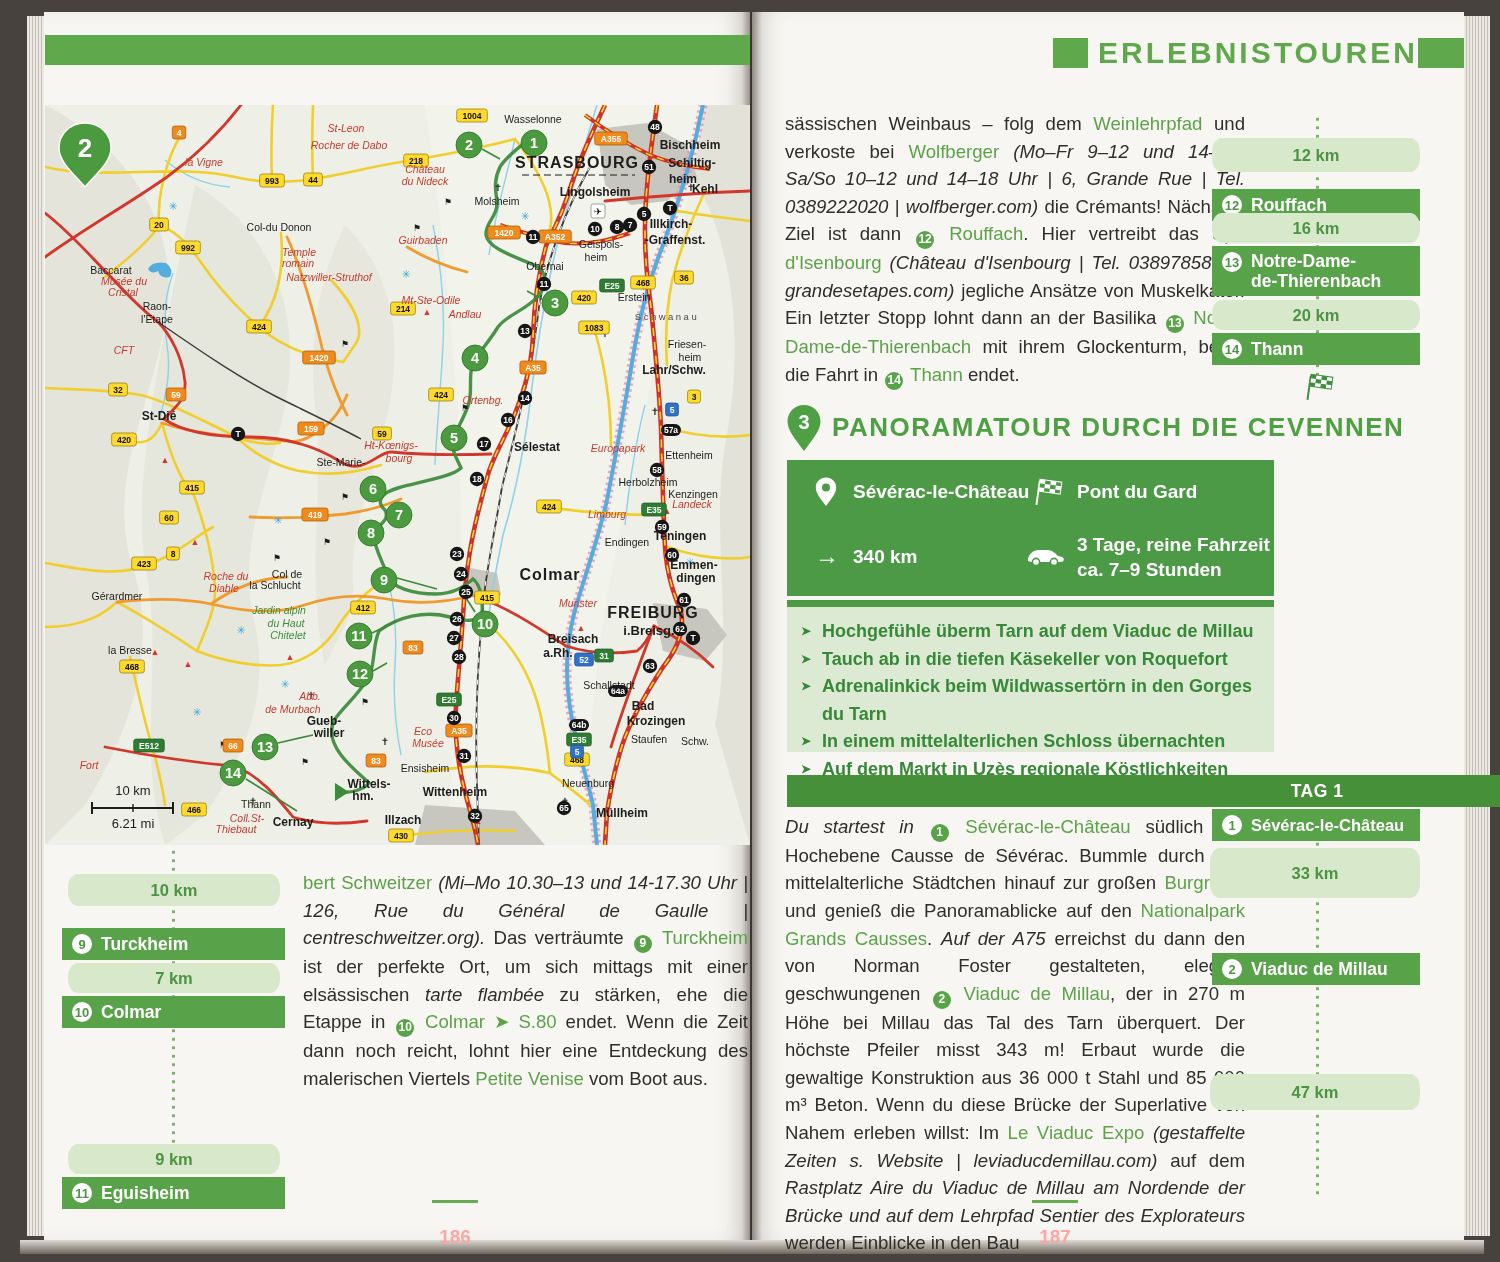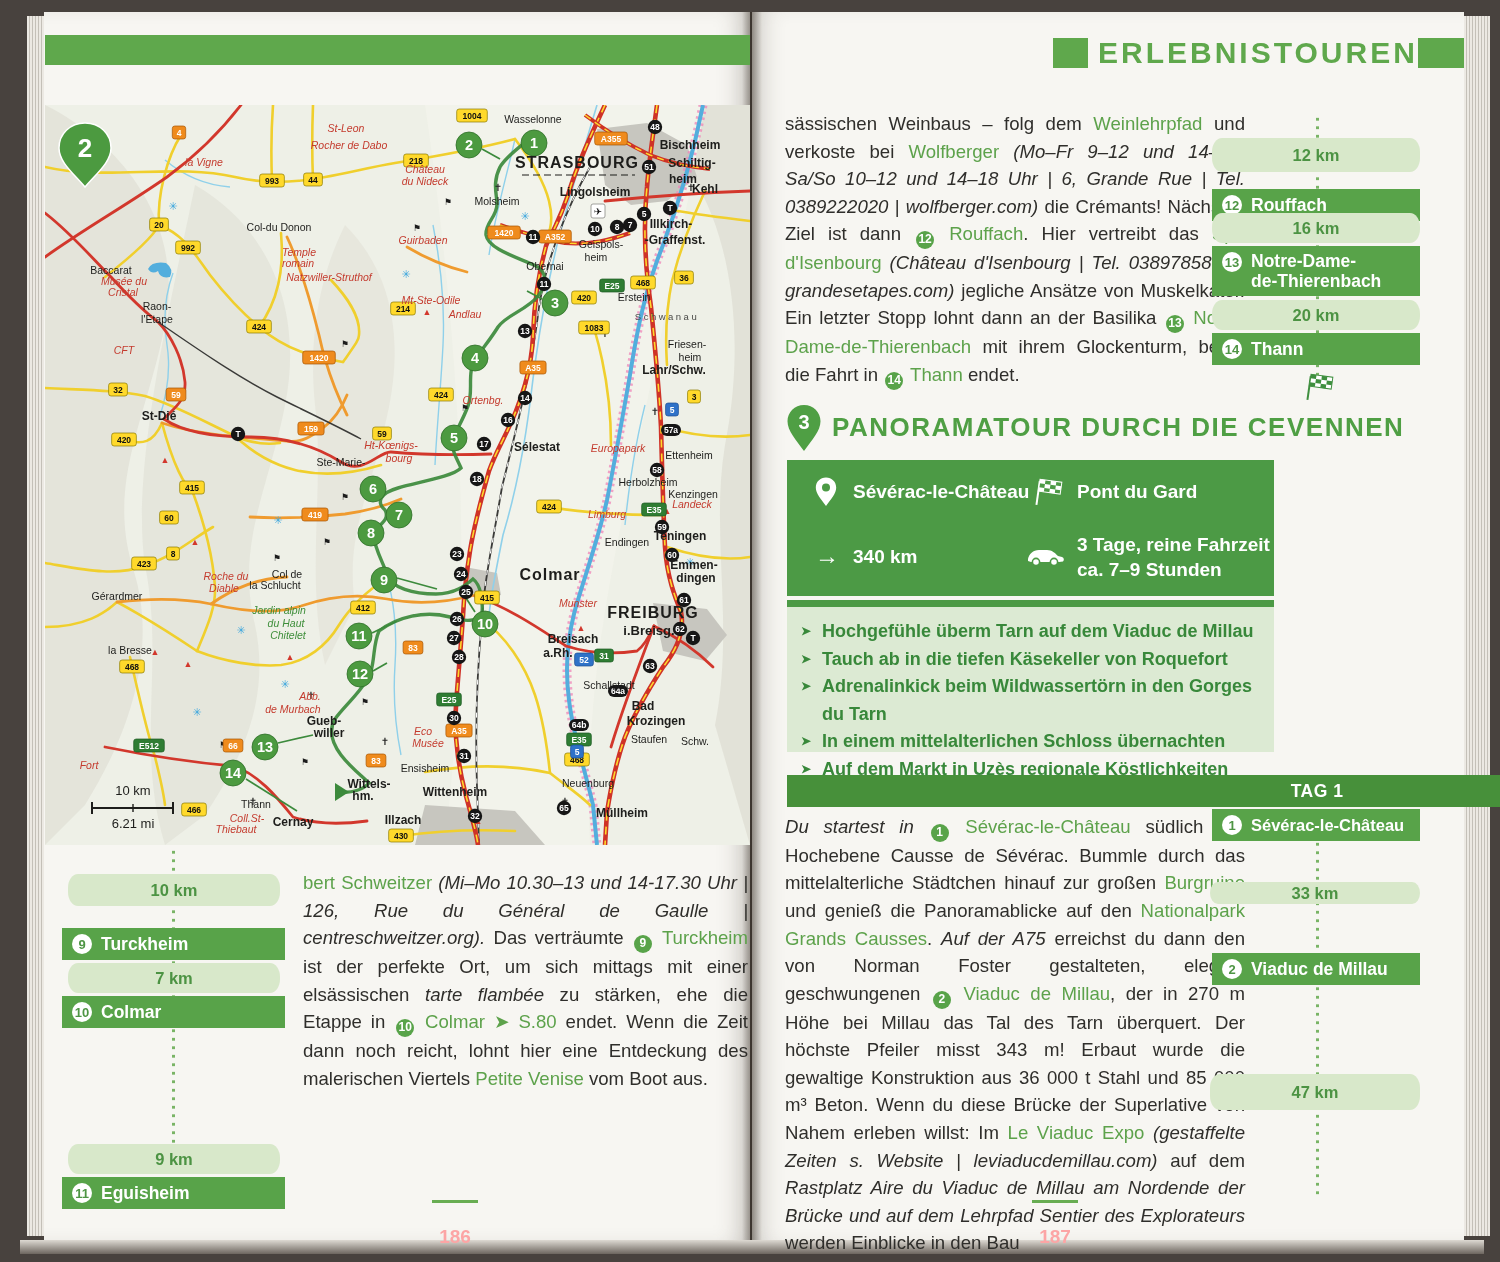--- a/index.html
+++ b/index.html
@@ -676,21 +676,21 @@
     <span style="left:530px;">TAG 1</span>
   </div>
 
   <div class="btxt" style="left:785px;top:813px;width:460px;"><span class="si">Du startest in </span><span class="sb">1</span><span class="sg"> Sévérac-le-Château</span><span> südlich der Hochebene Causse de Sévérac. Bummle durch das mittelalterliche Städtchen hinauf zur großen </span><span class="sg">Burgruine</span><span> und genieß die Panoramablicke auf den </span><span class="sg">Nationalpark Grands Causses</span><span>. </span><span class="si">Auf der A75</span><span> erreichst du dann den von Norman Foster gestalteten, elegant geschwungenen </span><span class="sb">2</span><span class="sg"> Viaduc de Millau</span><span>, der in 270 m Höhe bei Millau das Tal des Tarn überquert. Der höchste Pfeiler misst 343 m! Erbaut wurde die gewaltige Konstruktion aus 36 000 t Stahl und 85 000 m³ Beton. Wenn du diese Brücke der Superlative von Nahem erleben willst: Im </span><span class="sg">Le Viaduc Expo </span><span class="si">(gestaffelte Zeiten s. Website | leviaducdemillau.com)</span><span> auf dem </span><span class="si">Rastplatz Aire du Viaduc de Millau am Nordende der Brücke und auf dem Lehrpfad Sentier des Explorateurs</span><span> werden Einblicke in den Bau</span></div>
 
   <div class="dotline" style="left:1316px;top:840px;height:355px;"></div>
   <div class="stopbar" style="left:1212px;top:809px;width:208px;height:32px;font-size:16.5px;">
     <span class="stopnum">1</span>
     <span class="stoplabel">Sévérac-le-Château</span>
   </div>
-  <div class="brush" style="left:1210px;top:882px;width:210px;height:22px;">
+  <div class="brush" style="left:1210px;top:848px;width:210px;height:50px;">
     <span>33 km</span>
   </div>
   <div class="stopbar" style="left:1212px;top:953px;width:208px;height:32px;">
     <span class="stopnum">2</span>
     <span class="stoplabel">Viaduc de Millau</span>
   </div>
   <div class="brush" style="left:1210px;top:1074px;width:210px;height:36px;">
     <span>47 km</span>
   </div>
 

